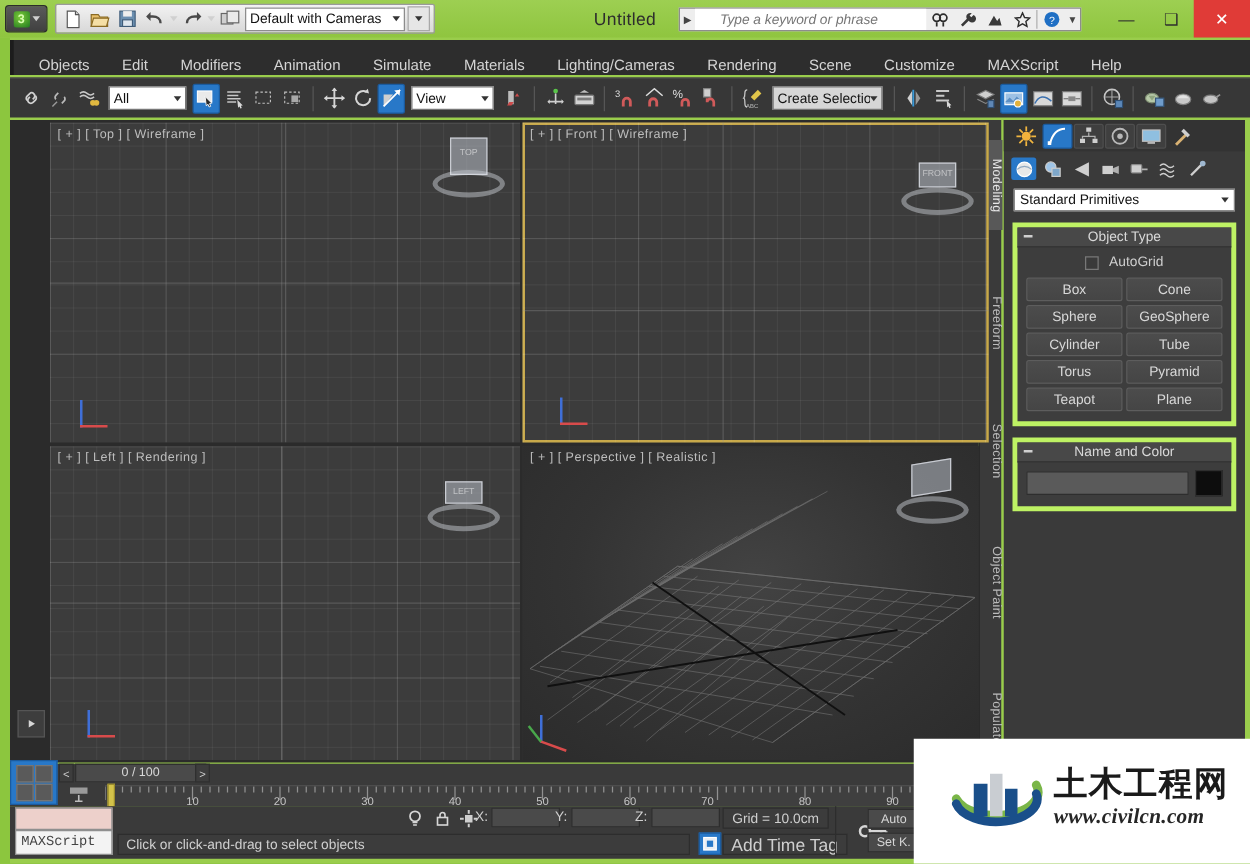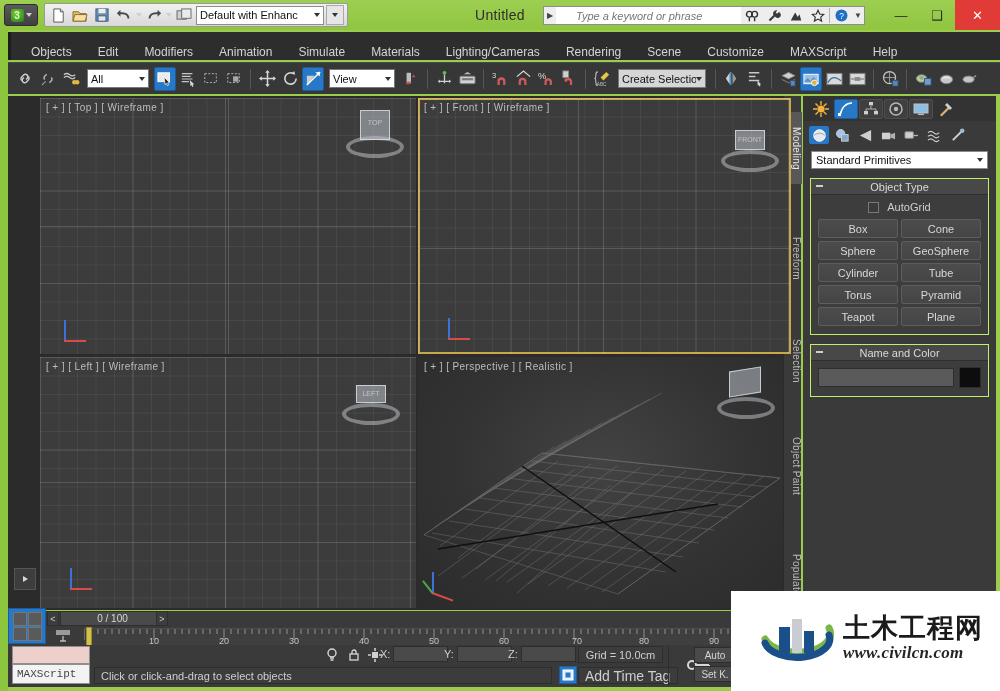--- a/index.html
+++ b/index.html
@@ -142,21 +142,21 @@
   .cpt-b.sel{background:#2878c8;border-color:#1b5b9e;}
   .cpt-b.flat{background:transparent;border-color:transparent;}
   .cpr{display:flex;gap:3px;padding:5px 6px;align-items:center;}
   .cpr-b{width:20px;height:18px;display:flex;align-items:center;justify-content:center;border-radius:2px;}
   .cpr-b.sel{background:#2878c8;}
   .catdd{
     margin:2px 8px 0 8px;height:18px;background:#fff;border:1px solid #8a8a8a;
     display:flex;align-items:center;justify-content:space-between;padding:0 4px;
     font-size:11px;color:#111;
   }
-  .rollout{ margin:9px 7px 0 7px; border:1px solid #bef264; background:#3d3d3d; }
+  .rollout{ margin:9px 7px 0 7px; border:4px solid #bef264; background:#3d3d3d; }
   .rollhdr{
     height:16px;background:#484848;border-bottom:1px solid #2f2f2f;
     display:flex;align-items:center;justify-content:center;position:relative;
     color:#d9d9d9;font-size:11px;
   }
   .rollhdr .minus{position:absolute;left:5px;top:6px;width:7px;height:2px;background:#cfcfcf;}
   .rollbody{padding:6px 7px 8px 7px;}
   .agrow{display:flex;align-items:center;justify-content:center;gap:8px;margin-bottom:6px;}
   .chk{width:11px;height:11px;background:#3a3a3a;border:1px solid #787878;}
   .aglabel{color:#cfcfcf;font-size:11px;}
@@ -261,21 +261,21 @@
           </svg>
       </div>
       <div class="caret"></div>
       <div class="qat-ico">
         <svg width="16" height="14" viewBox="0 0 17 15">
             <rect x="1" y="3" width="10" height="9" fill="#cfcfcf" stroke="#666"></rect>
             <rect x="6" y="1" width="10" height="10" fill="#eaeaea" stroke="#666"></rect>
           </svg>
       </div>
       <div class="wsdd">
-        <span class="txt">Default with Enhanc</span>
+        <span class="txt">Default with Cameras</span>
         <span class="dd-arrow"></span>
       </div>
       <div class="qat-more">
         <span class="dd-arrow"></span>
       </div>
     </div>
 
     <div class="title-text">Untitled</div>
 
     <div class="searchwrap">
@@ -571,21 +571,21 @@
       <div class="gizmo" style="left:20px;bottom:8px;">
         <div class="gz-y"></div>
         <div class="gz-x"></div>
       </div>
     </div>
 
     <div class="vp" style="left:32px;top:261px;width:376px;height:251px;">
       <div class="grid-ortho"></div>
       <div class="axis-h" style="top:125px;"></div>
       <div class="axis-v" style="left:185px;"></div>
-      <div class="lbl">[ + ] [ Left ] [ Wireframe ]</div>
+      <div class="lbl">[ + ] [ Left ] [ Rendering ]</div>
       <div class="vcube" style="right:16px;top:18px;">
         <div class="ring"></div>
         <div class="cube" style="height:18px;top:10px;"></div>
         <div class="cubetxt" style="top:15px;">LEFT</div>
       </div>
       <div class="gizmo" style="left:26px;bottom:14px;">
         <div class="gz-y"></div>
         <div class="gz-x"></div>
       </div>
     </div>
@@ -781,21 +781,21 @@
       <g stroke="#909090" stroke-width="1">
         <path d="M0 0v11M7 0v5M14 0v5M21 0v5M28 0v5M35 0v5M42 0v5M49 0v5M56 0v5M63 0v5M70 0v11M77 0v5M84 0v5M91 0v5M98 0v5M105 0v5M112 0v5M119 0v5M126 0v5M133 0v5M140 0v11M147 0v5M154 0v5M161 0v5M168 0v5M175 0v5M182 0v5M189 0v5M196 0v5M203 0v5M210 0v11M217 0v5M224 0v5M231 0v5M238 0v5M245 0v5M252 0v5M259 0v5M266 0v5M273 0v5M280 0v11M287 0v5M294 0v5M301 0v5M308 0v5M315 0v5M322 0v5M329 0v5M336 0v5M343 0v5M350 0v11M357 0v5M364 0v5M371 0v5M378 0v5M385 0v5M392 0v5M399 0v5M406 0v5M413 0v5M420 0v11M427 0v5M434 0v5M441 0v5M448 0v5M455 0v5M462 0v5M469 0v5M476 0v5M483 0v5M490 0v11M497 0v5M504 0v5M511 0v5M518 0v5M525 0v5M532 0v5M539 0v5M546 0v5M553 0v5M560 0v11M567 0v5M574 0v5M581 0v5M588 0v5M595 0v5M602 0v5M609 0v5M616 0v5M623 0v5M630 0v11M637 0v5M644 0v5M651 0v5M658 0v5M665 0v5M672 0v5M679 0v5M686 0v5M693 0v5"></path>
       </g>
     </svg>
     <span class="tlabel" style="left:70px;">10</span>
     <span class="tlabel" style="left:140px;">20</span>
     <span class="tlabel" style="left:210px;">30</span>
     <span class="tlabel" style="left:280px;">40</span>
     <span class="tlabel" style="left:350px;">50</span>
     <span class="tlabel" style="left:420px;">60</span>
-    <span class="tlabel" style="left:493px;">70</span>
+    <span class="tlabel" style="left:482px;">70</span>
     <span class="tlabel" style="left:560px;">80</span>
     <span class="tlabel" style="left:630px;">90</span>
   </div>
   <div class="slider"></div>
 
   <div class="statusbar">
     <div class="mxs-color"></div>
     <div class="mxs-label">MAXScript</div>
 
     <div class="prompt-field">Click or click-and-drag to select objects</div>

